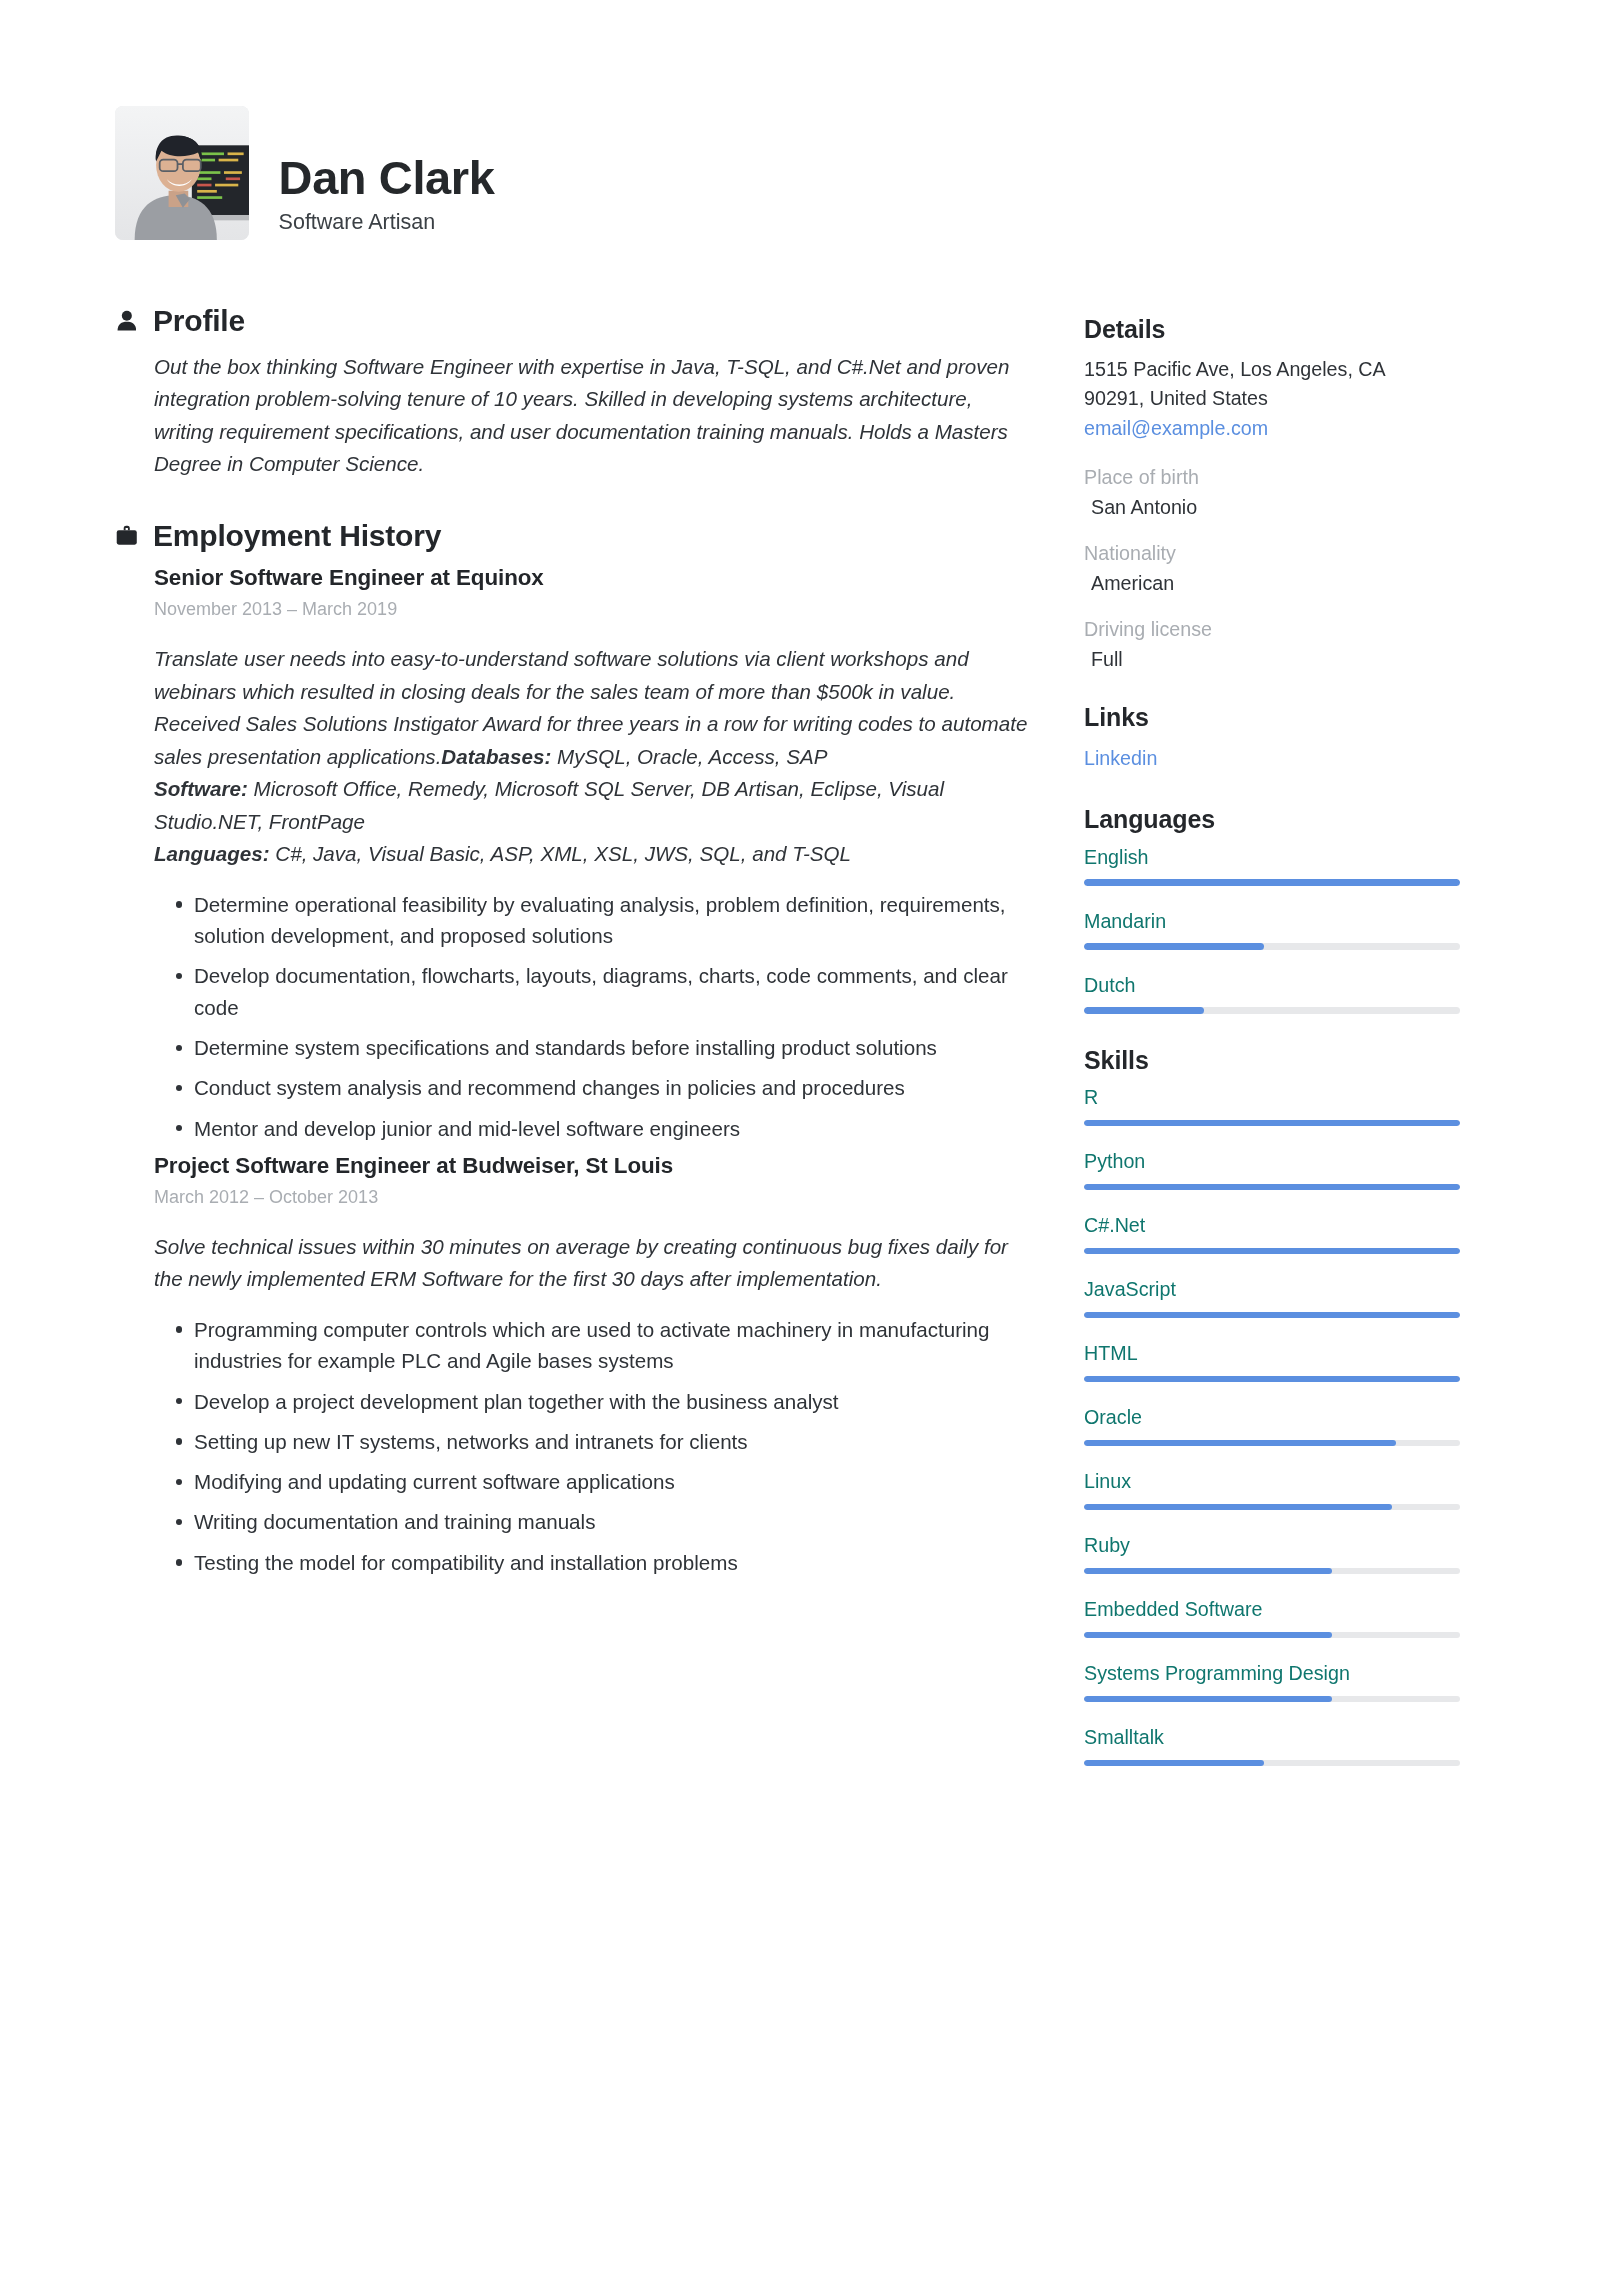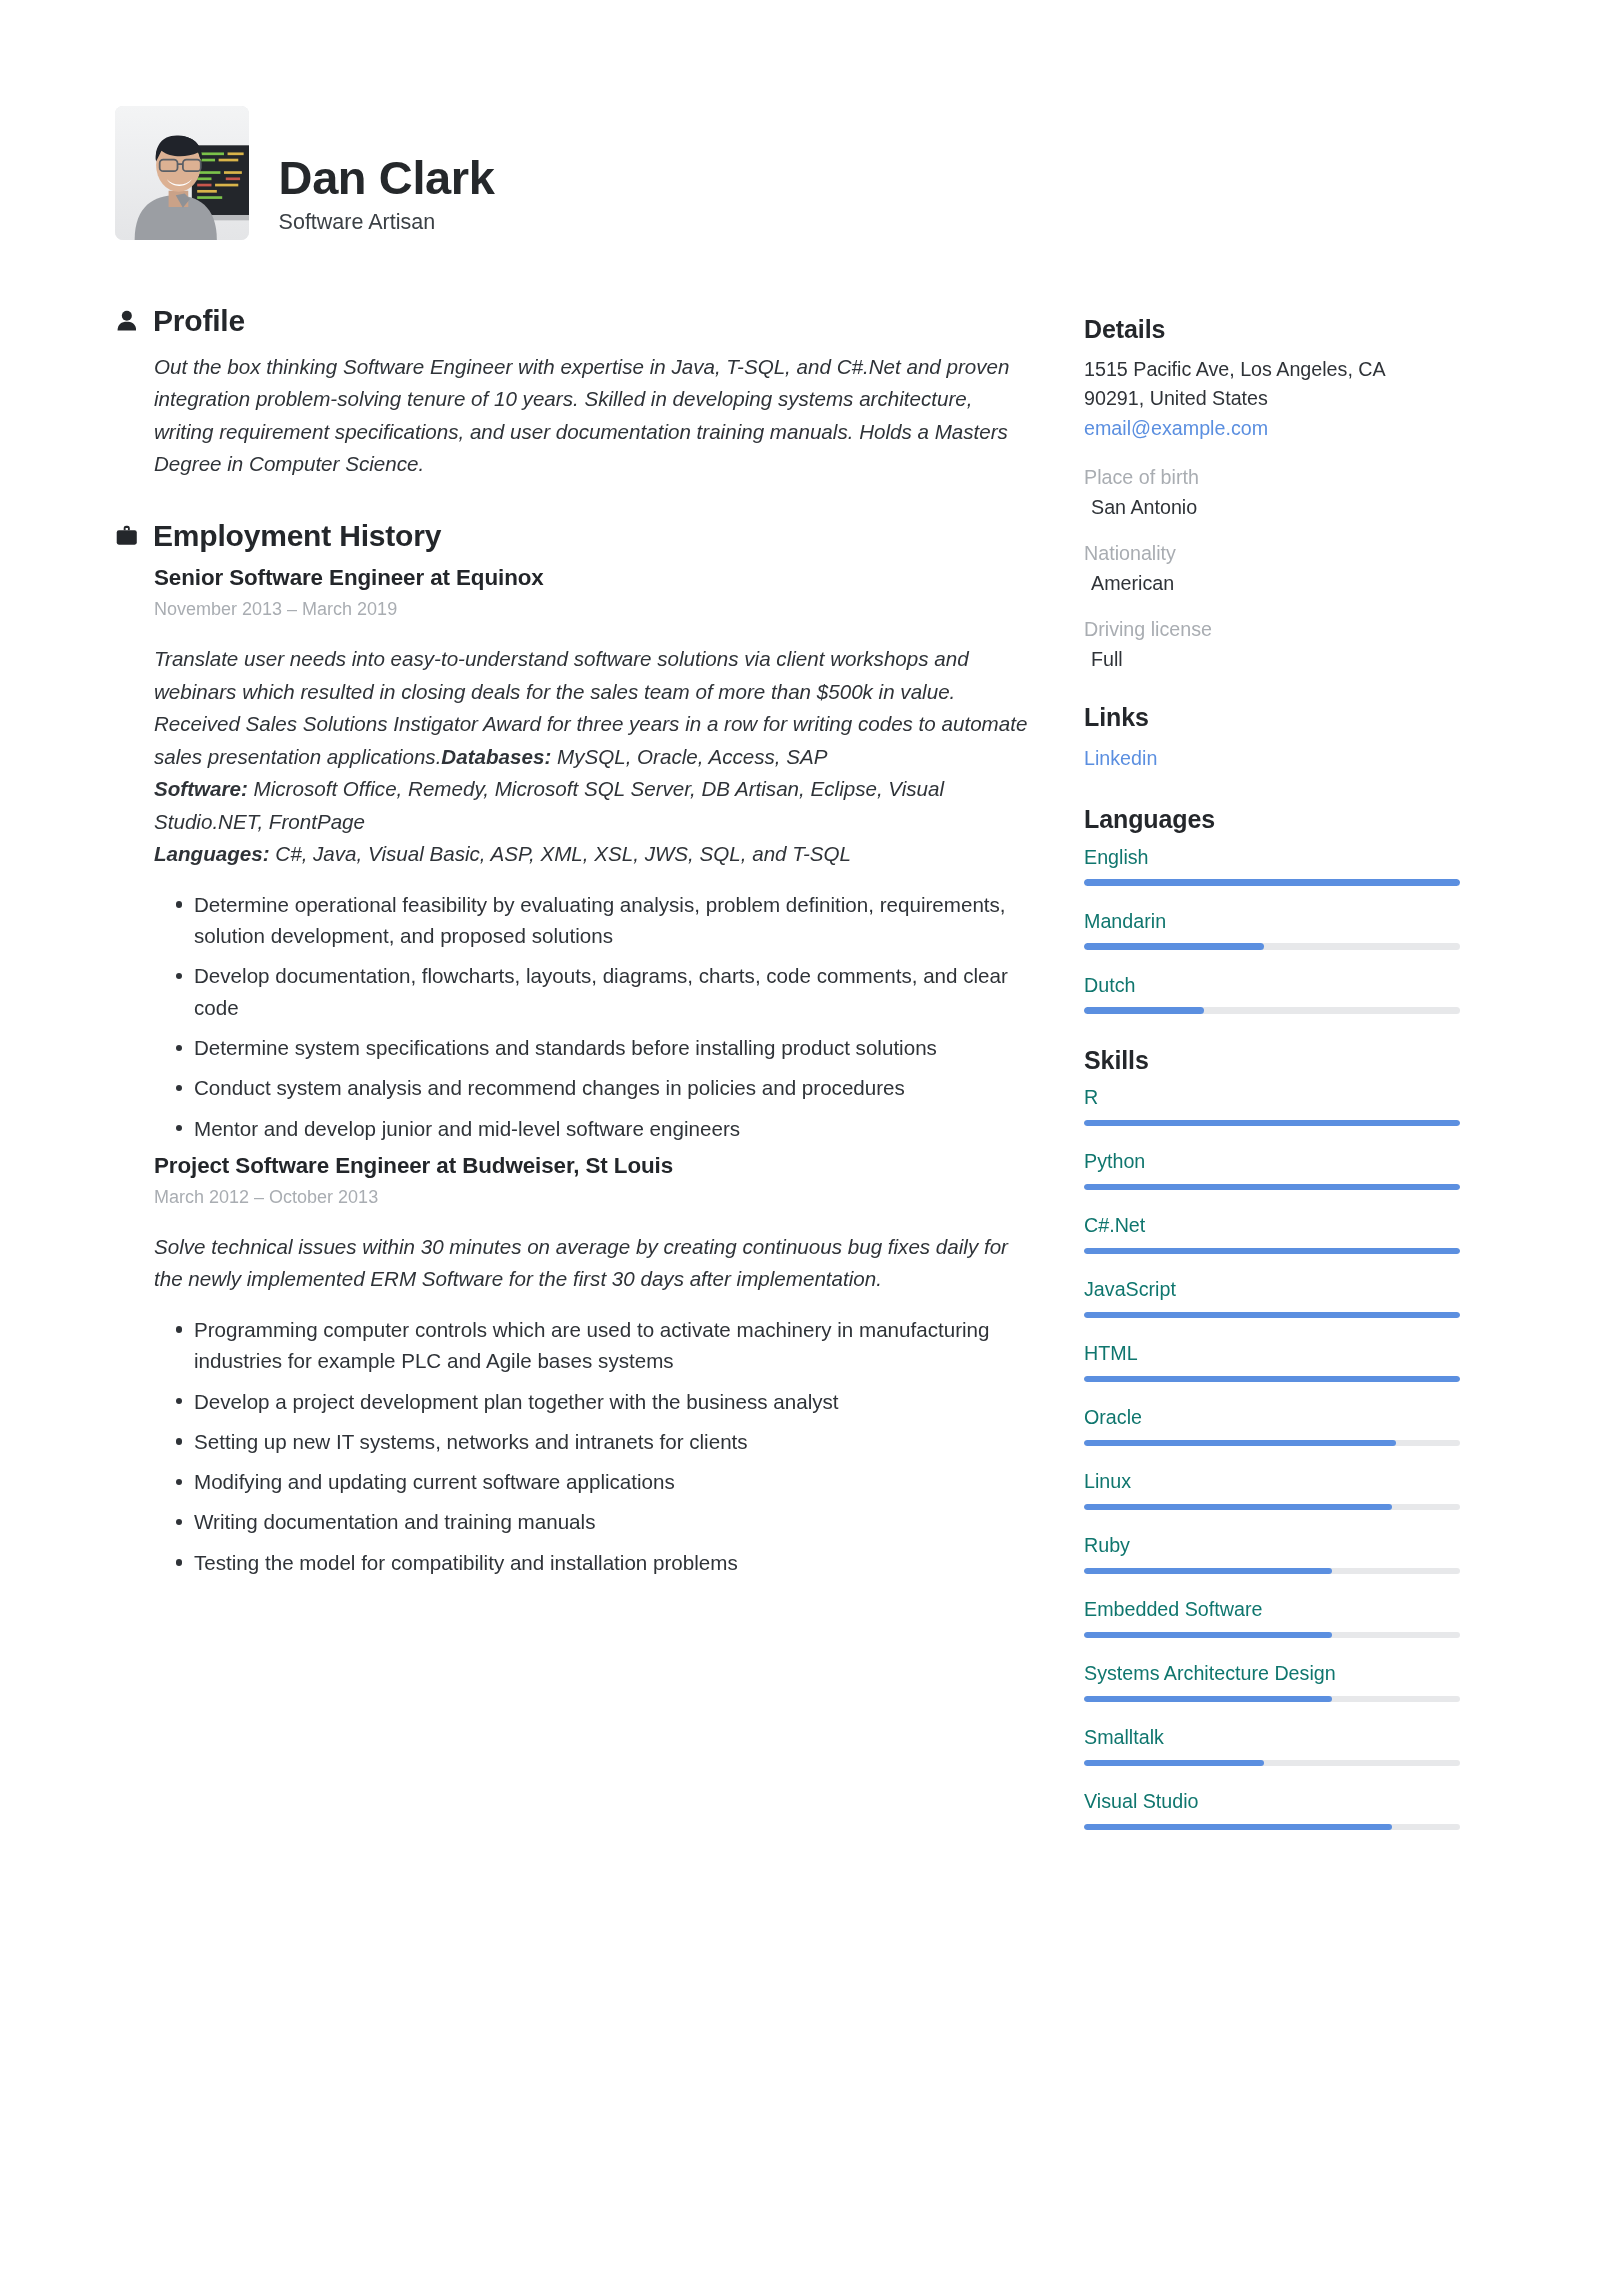--- a/index.html
+++ b/index.html
@@ -398,35 +398,29 @@
                 <div class="bar-fill" style="width: 66%; background: rgb(91, 143, 224);"></div>
               </div>
             </div>
             <div class="rating">
               <div class="rating-label">Embedded Software</div>
               <div class="bar-track">
                 <div class="bar-fill" style="width: 66%; background: rgb(91, 143, 224);"></div>
               </div>
             </div>
             <div class="rating">
-              <div class="rating-label">Systems Architecture Design</div>
+              <div class="rating-label">Systems Programming Design</div>
               <div class="bar-track">
                 <div class="bar-fill" style="width: 66%; background: rgb(91, 143, 224);"></div>
               </div>
             </div>
             <div class="rating">
               <div class="rating-label">Smalltalk</div>
               <div class="bar-track">
                 <div class="bar-fill" style="width: 48%; background: rgb(91, 143, 224);"></div>
-              </div>
-            </div>
-            <div class="rating">
-              <div class="rating-label">Visual Studio</div>
-              <div class="bar-track">
-                <div class="bar-fill" style="width: 82%; background: rgb(91, 143, 224);"></div>
               </div>
             </div>
           </div>
       </div>
 
     </div>
   </div>
 </div>
 
 

